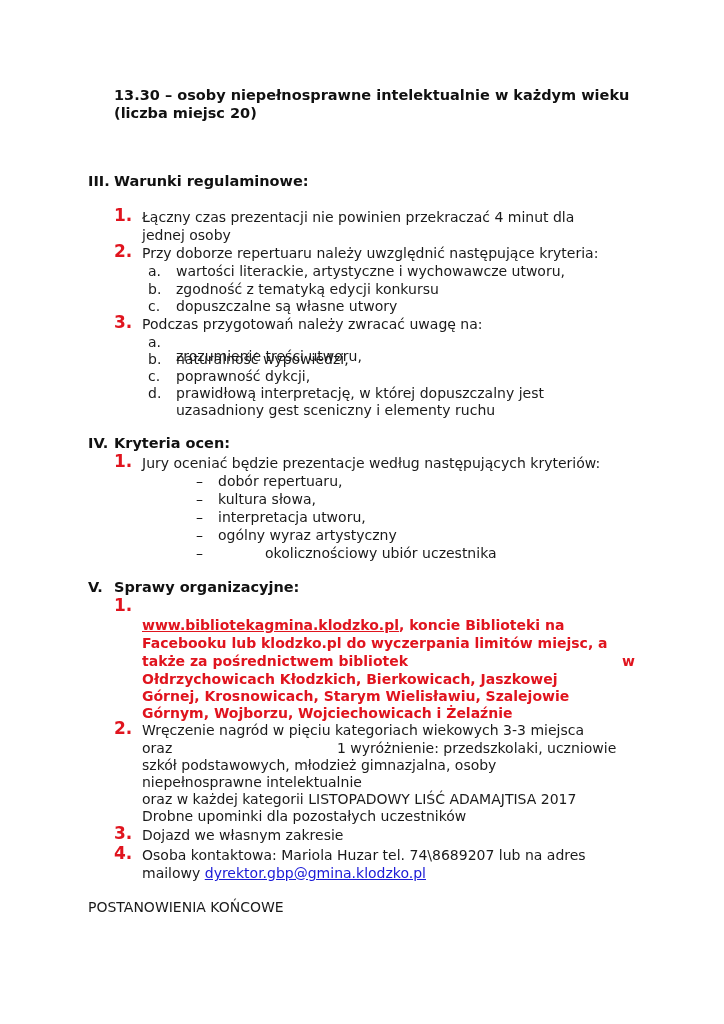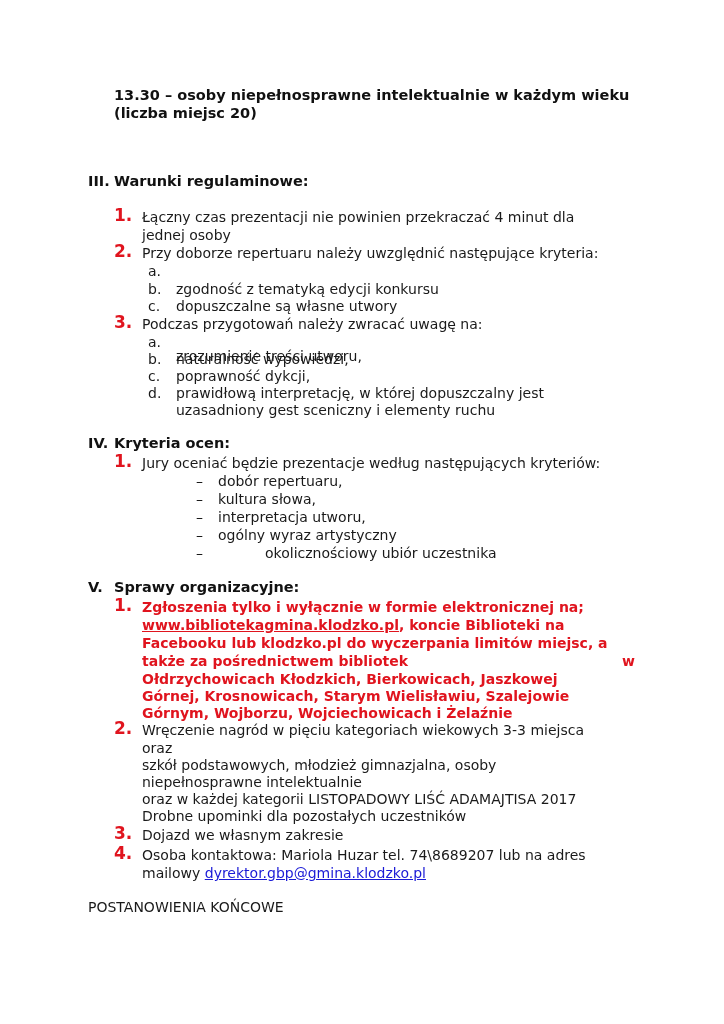--- a/index.html
+++ b/index.html
@@ -27,20 +27,21 @@
   <div class="abs heading" style="left:88px; top:172px;">III.</div>
   <div class="abs heading" style="left:114px; top:172px;">Warunki regulaminowe:</div>
 
   <div class="abs num" style="left:114px; top:206px;">1.</div>
   <div class="abs txt" style="left:142px; top:208px;">Łączny czas prezentacji nie powinien przekraczać 4 minut dla</div>
   <div class="abs txt" style="left:142px; top:226px;">jednej osoby</div>
 
   <div class="abs num" style="left:114px; top:242px;">2.</div>
   <div class="abs txt" style="left:142px; top:244px;">Przy doborze repertuaru należy uwzględnić następujące kryteria:</div>
   <div class="abs txt" style="left:148px; top:262px;">a.</div>
+  <div class="abs txt" style="left:176px; top:262px;">wartości literackie, artystyczne i wychowawcze utworu,</div>
   <div class="abs txt" style="left:148px; top:280px;">b.</div>
   <div class="abs txt" style="left:176px; top:280px;">zgodność z tematyką edycji konkursu</div>
   <div class="abs txt" style="left:148px; top:297px;">c.</div>
   <div class="abs txt" style="left:176px; top:297px;">dopuszczalne są własne utwory</div>
 
   <div class="abs num" style="left:114px; top:313px;">3.</div>
   <div class="abs txt" style="left:142px; top:315px;">Podczas przygotowań należy zwracać uwagę na:</div>
   <div class="abs txt" style="left:148px; top:333px;">a.</div>
   <div class="abs txt" style="left:176px; top:333px;margin-top:14px;">zrozumienie treści utworu,</div>
   <div class="abs txt" style="left:148px; top:350px;">b.</div>
@@ -65,34 +66,34 @@
   <div class="abs txt" style="left:218px; top:508px;">interpretacja utworu,</div>
   <div class="abs txt" style="left:196px; top:526px;">–</div>
   <div class="abs txt" style="left:218px; top:526px;">ogólny wyraz artystyczny</div>
   <div class="abs txt" style="left:196px; top:544px;">–</div>
   <div class="abs txt" style="left:218px; top:544px;margin-left:47px;">okolicznościowy ubiór uczestnika</div>
 
   <div class="abs heading" style="left:88px; top:578px;">V.</div>
   <div class="abs heading" style="left:114px; top:578px;">Sprawy organizacyjne:</div>
 
   <div class="abs num" style="left:114px; top:596px;">1.</div>
-  <div class="abs red" style="left:142px; top:598px;">Zgłoszenia tylko i wyłącznie w formie elektronicznej na;</div>
   <div class="abs" style="left:142px; top:616px;">
     <a class="red-link">www.bibliotekagmina.klodzko.pl</a><span class="red">, koncie Biblioteki na</span>
   </div>
   <div class="abs red" style="left:142px; top:634px;">Facebooku lub klodzko.pl do wyczerpania limitów miejsc, a</div>
   <div class="abs red" style="left:142px; top:652px;">także za pośrednictwem bibliotek</div>
   <div class="abs red" style="left:622px; top:652px;">w</div>
   <div class="abs red" style="left:142px; top:670px;">Ołdrzychowicach Kłodzkich, Bierkowicach, Jaszkowej</div>
   <div class="abs red" style="left:142px; top:687px;">Górnej, Krosnowicach, Starym Wielisławiu, Szalejowie</div>
   <div class="abs red" style="left:142px; top:704px;">Górnym, Wojborzu, Wojciechowicach i Żelaźnie</div>
 
   <div class="abs num" style="left:114px; top:719px;">2.</div>
   <div class="abs txt" style="left:142px; top:721px;">Wręczenie nagród w pięciu kategoriach wiekowych 3-3 miejsca</div>
   <div class="abs txt" style="left:142px; top:739px;">oraz</div>
+  <div class="abs txt" style="left:337px; top:739px;">1 wyróżnienie: przedszkolaki, uczniowie</div>
   <div class="abs txt" style="left:142px; top:756px;">szkół podstawowych, młodzież gimnazjalna, osoby</div>
   <div class="abs txt" style="left:142px; top:773px;">niepełnosprawne intelektualnie</div>
   <div class="abs txt" style="left:142px; top:790px;">oraz w każdej kategorii LISTOPADOWY LIŚĆ ADAMAJTISA 2017</div>
   <div class="abs txt" style="left:142px; top:807px;">Drobne upominki dla pozostałych uczestników</div>
 
   <div class="abs num" style="left:114px; top:824px;">3.</div>
   <div class="abs txt" style="left:142px; top:826px;">Dojazd we własnym zakresie</div>
 
   <div class="abs num" style="left:114px; top:844px;">4.</div>
   <div class="abs txt" style="left:142px; top:846px;">Osoba kontaktowa: Mariola Huzar tel. 74\8689207 lub na adres</div>

